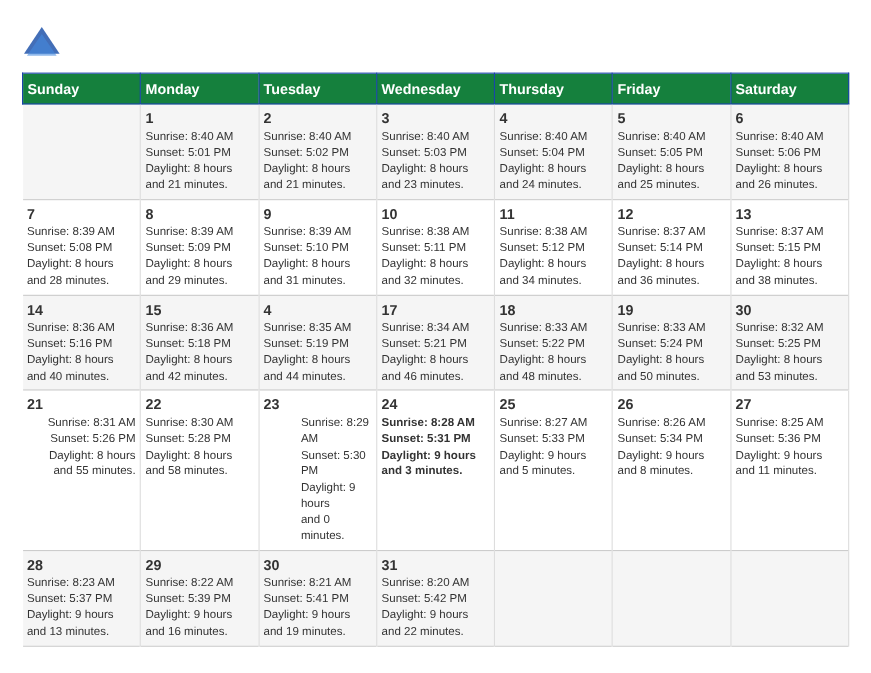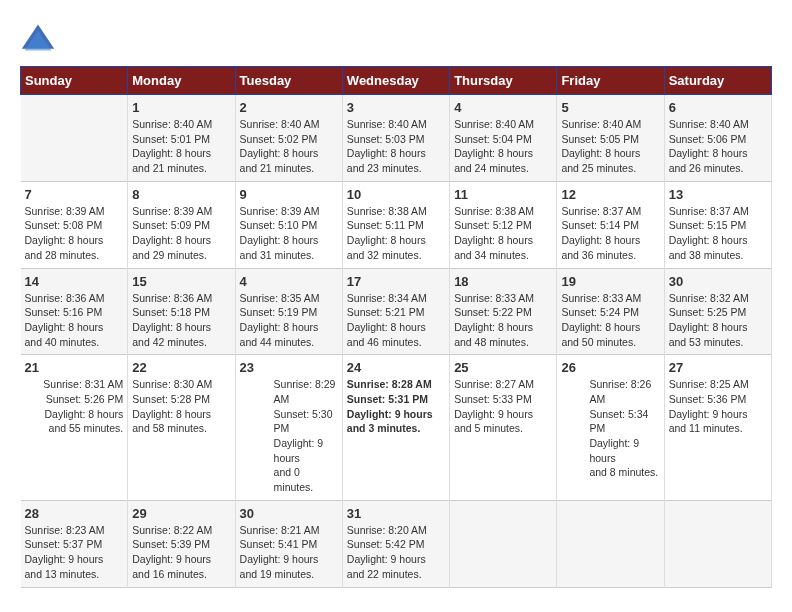--- a/index.html
+++ b/index.html
@@ -51,21 +51,21 @@
     .subtitle {
       font-size: 15px;
       color: #555;
     }
     table {
       width: 100%;
       border-collapse: collapse;
       table-layout: fixed;
     }
     thead tr {
-      background-color: #7f1d1d;
+      background-color: #15803d;
     }
     thead th {
       color: #fff;
       font-size: 13px;
       font-weight: bold;
       padding: 6px 4px;
       text-align: left;
       border: 1px solid #1a44aa;
     }
     tbody tr {
@@ -309,21 +309,21 @@
         </td>
         <td>
           <span class="day-number">25</span>
           <div class="cell-content" style="white-space: pre-line;">Sunrise: 8:27 AM
 Sunset: 5:33 PM
 Daylight: 9 hours
 and 5 minutes.</div>
         </td>
         <td>
           <span class="day-number">26</span>
-          <div class="cell-content" style="white-space: pre-line; margin-left: 28px;">Sunrise: 8:26 AM
+          <div class="cell-content" style="white-space: pre-line;">Sunrise: 8:26 AM
 Sunset: 5:34 PM
 Daylight: 9 hours
 and 8 minutes.</div>
         </td>
         <td>
           <span class="day-number">27</span>
           <div class="cell-content" style="white-space: pre-line;">Sunrise: 8:25 AM
 Sunset: 5:36 PM
 Daylight: 9 hours
 and 11 minutes.</div>

